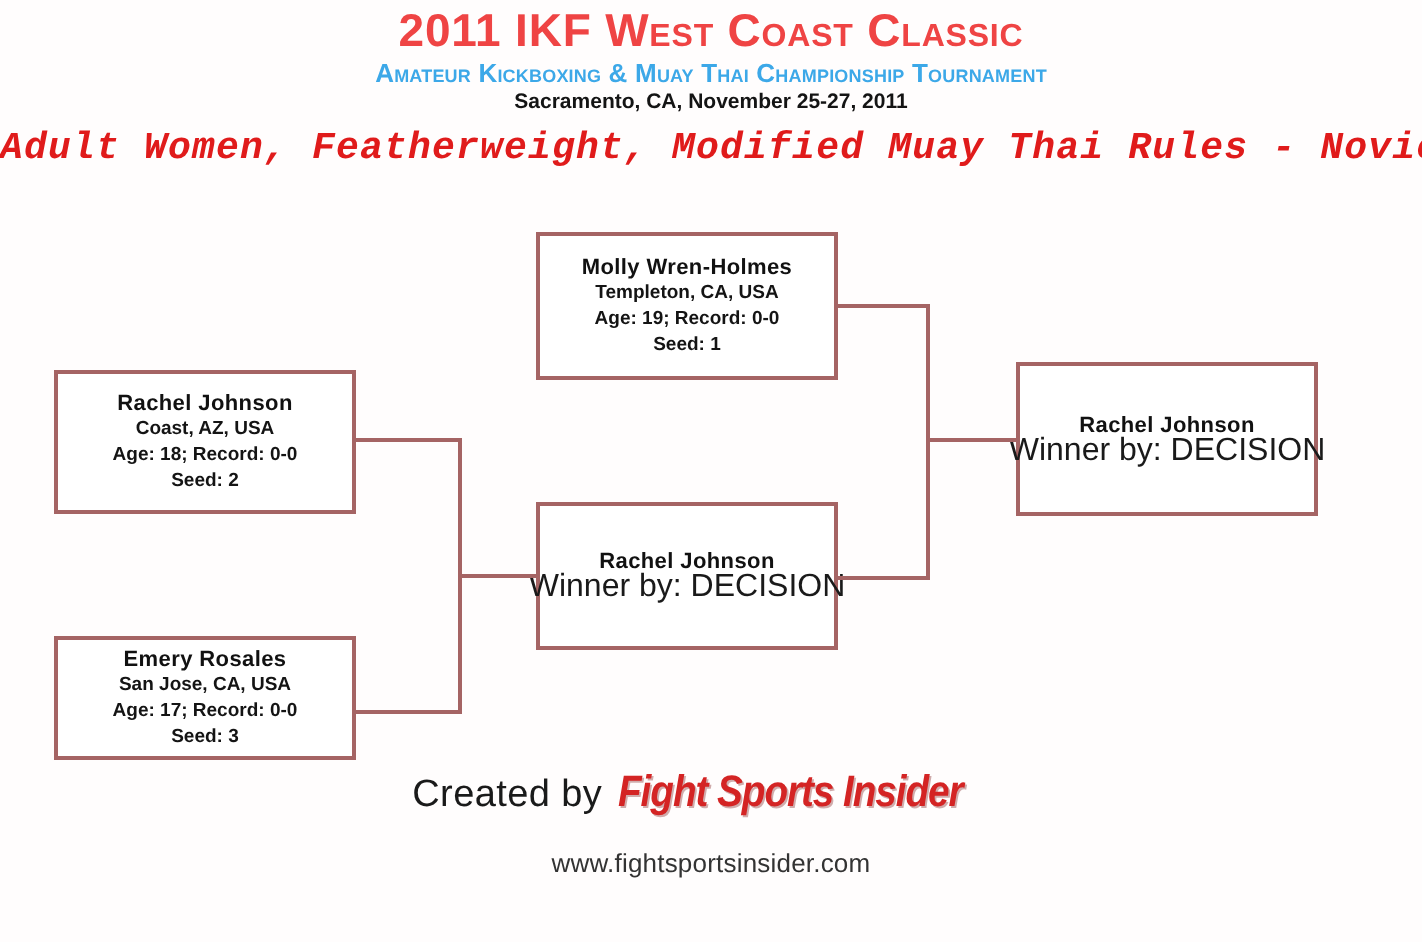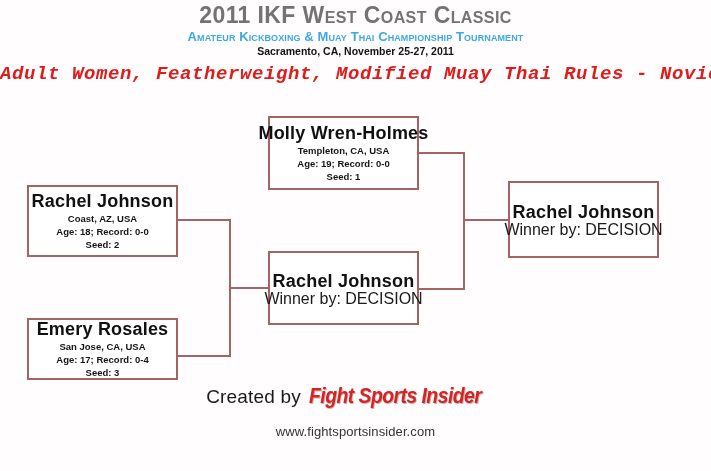--- a/index.html
+++ b/index.html
@@ -19,21 +19,21 @@
   }
 
   
   #header { position: absolute; left: 0; top: 0; width: 711px; text-align: center; }
 
   .title-main {
     font-family: "Liberation Sans", sans-serif;
     font-size: 23px;
     font-weight: bold;
     font-stretch: condensed;
-    color: #737373;
+    color: #ef4444;
     font-variant: small-caps;
     letter-spacing: 0.4px;
     margin-top: 2px;
     line-height: 26px;
     white-space: nowrap;
   }
   .title-sub {
     font-family: "Liberation Sans", sans-serif;
     font-size: 13px;
     font-weight: bold;
@@ -72,21 +72,21 @@
     border: 2px solid #A56464;
     background: #ffffff;
     display: flex;
     flex-direction: column;
     align-items: center;
     justify-content: center;
     text-align: center;
   }
   .c-name {
     font-family: "Liberation Sans", sans-serif;
-    font-size: 18px;
+    font-size: 11px;
     font-weight: bold;
     color: #111111;
     letter-spacing: 0.2px;
     white-space: nowrap;
   }
   .c-line {
     font-family: "Liberation Sans", sans-serif;
     font-size: 9.5px;
     font-weight: bold;
     color: #141414;
@@ -167,21 +167,21 @@
     <div class="competitor-box" style="left:27px; top:185px; width:151px; height:72px;">
       <div class="c-name">Rachel  Johnson</div>
       <div class="c-line">Coast, AZ, USA</div>
       <div class="c-line">Age: 18; Record: 0-0</div>
       <div class="c-line">Seed: 2</div>
     </div>
 
     <div class="competitor-box" style="left:27px; top:318px; width:151px; height:62px;">
       <div class="c-name">Emery  Rosales</div>
       <div class="c-line">San Jose, CA, USA</div>
-      <div class="c-line">Age: 17; Record: 0-4</div>
+      <div class="c-line">Age: 17; Record: 0-0</div>
       <div class="c-line">Seed: 3</div>
     </div>
 
     <div class="competitor-box" style="left:268px; top:251px; width:151px; height:74px;">
       <div class="c-name">Rachel  Johnson</div>
       <div class="c-result">Winner by: DECISION</div>
     </div>
 
     <div class="competitor-box" style="left:508px; top:181px; width:151px; height:77px;">
       <div class="c-name">Rachel  Johnson</div>

